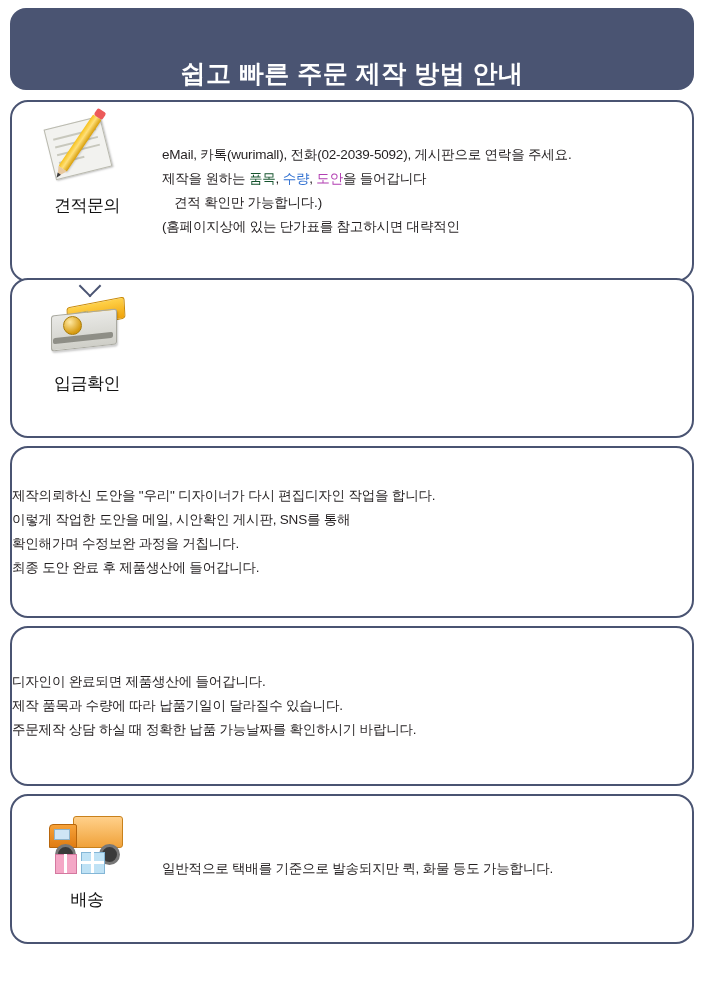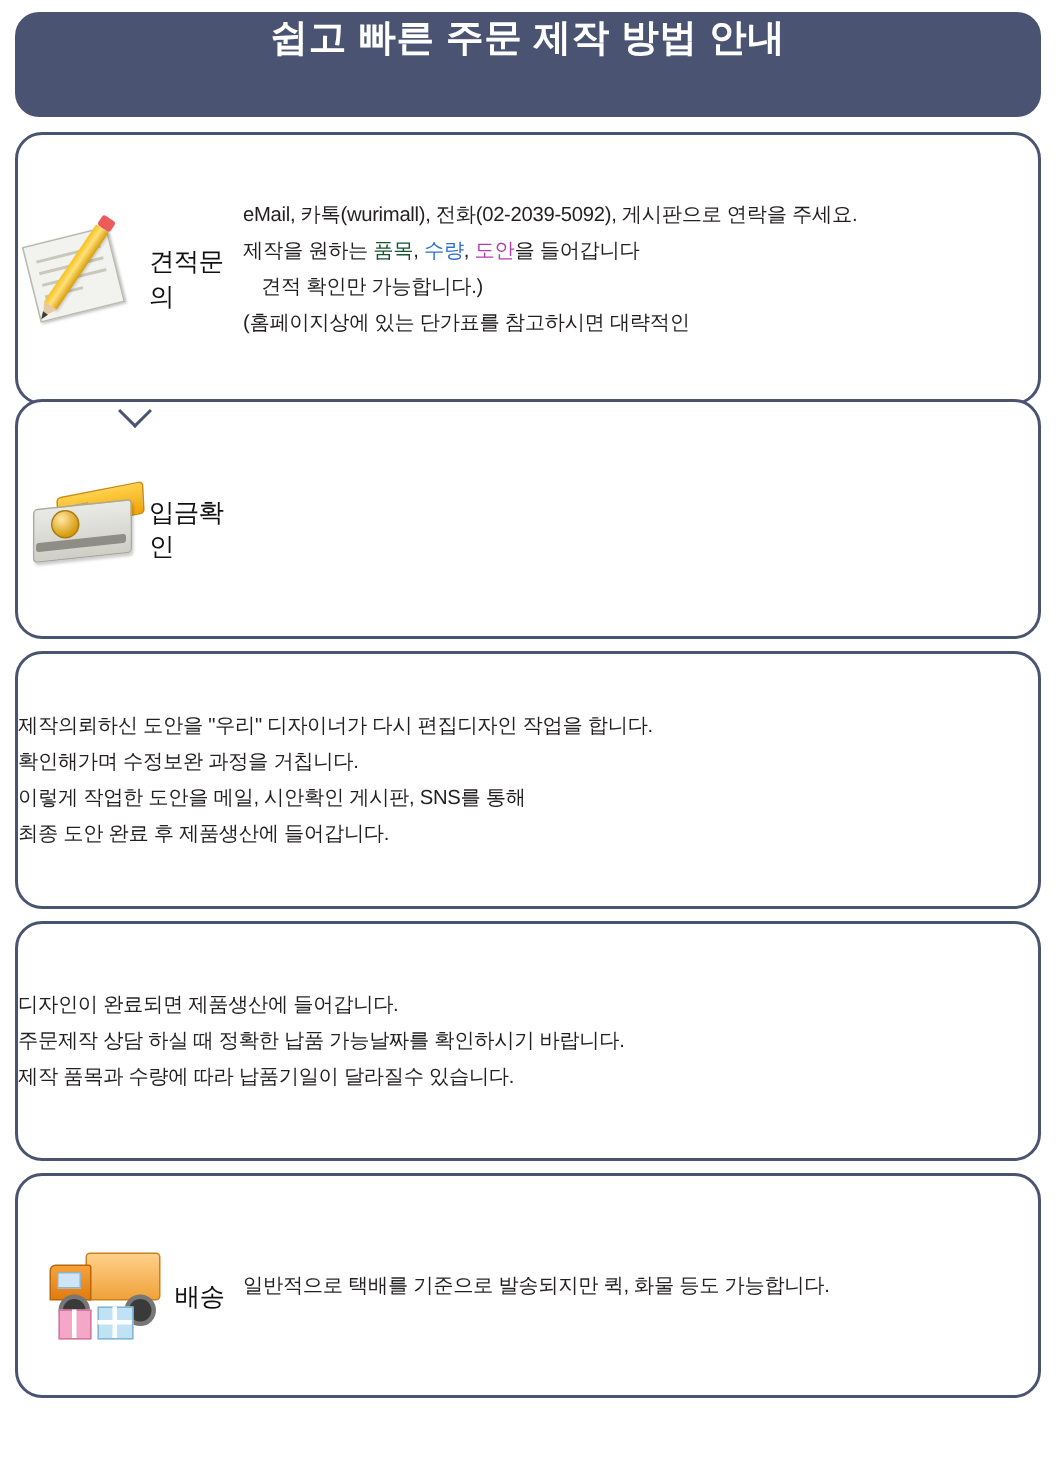--- a/index.html
+++ b/index.html
@@ -16,26 +16,26 @@
   .page {
     position: relative;
     width: 704px;
     height: 988px;
     box-sizing: border-box;
     padding: 8px 6px 6px 6px;
   }
 
   
   .header {
-    height: 70px;
+    height: 82px;
     margin: 0 4px 10px 4px;
     border-radius: 16px;
     background: #4a5472;
     display: flex;
-    align-items: flex-start;
+    align-items: flex-end;
     justify-content: center;
   }
   .header-title {
     color: #ffffff;
     font-size: 25px;
     font-weight: bold;
     letter-spacing: 0.5px;
     text-align: center;
   }
 
@@ -56,23 +56,22 @@
   .step.s1 { height: 182px; }
   .step.s2 { height: 160px; }
   .step.s3 { height: 172px; }
   .step.s4 { height: 160px; }
   .step.s5 { height: 150px; }
 
   .icon-col {
     width: 150px;
     flex: 0 0 150px;
     display: flex;
-    flex-direction: row;
+    flex-direction: column;
     align-items: center;
-    justify-content: center;
     padding-top: 6px;
     box-sizing: border-box;
   }
   .icon-box {
     width: 92px;
     height: 78px;
     position: relative;
   }
   .step-label {
     margin-top: 8px;
@@ -331,31 +330,31 @@
           <div class="strip"></div>
           <div class="coin"></div>
         </div>
         <div class="step-label">입금확인</div>
       </div>
     </div>
 
     <div class="step s3">
       <div class="text-col">
         <div class="line">제작의뢰하신 도안을 "우리" 디자이너가 다시 편집디자인 작업을 합니다.</div>
+        <div class="line">이렇게 작업한 도안을 메일, 시안확인 게시판, SNS를 통해</div>
         <div class="line">확인해가며 수정보완 과정을 거칩니다.</div>
-        <div class="line">이렇게 작업한 도안을 메일, 시안확인 게시판, SNS를 통해</div>
         <div class="line">최종 도안 완료 후 제품생산에 들어갑니다.</div>
       </div>
     </div>
 
     <div class="step s4">
       <div class="text-col">
         <div class="line">디자인이 완료되면 제품생산에 들어갑니다.</div>
+        <div class="line">제작 품목과 수량에 따라 납품기일이 달라질수 있습니다.</div>
         <div class="line">주문제작 상담 하실 때 정확한 납품 가능날짜를 확인하시기 바랍니다.</div>
-        <div class="line">제작 품목과 수량에 따라 납품기일이 달라질수 있습니다.</div>
       </div>
     </div>
 
     <div class="step s5">
       <div class="icon-col">
         <div class="icon-box ic-ship">
           <div class="body"></div>
           <div class="cab">
               <span></span>
             </div>

